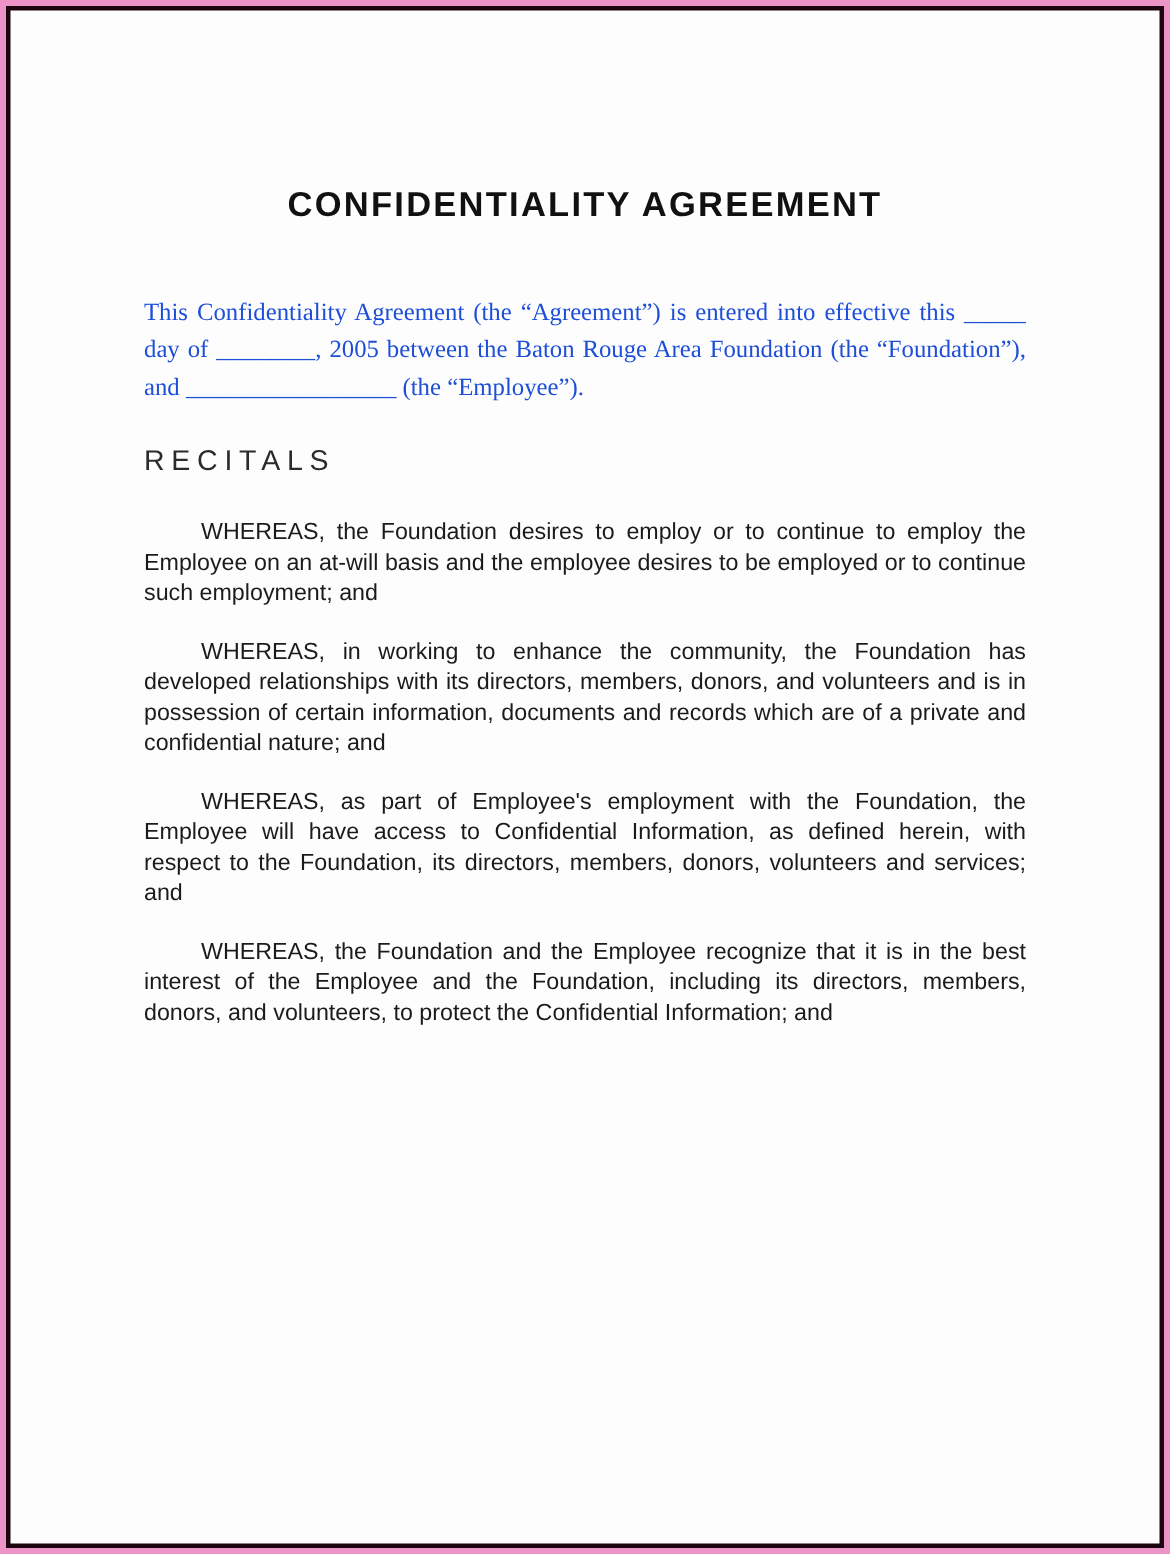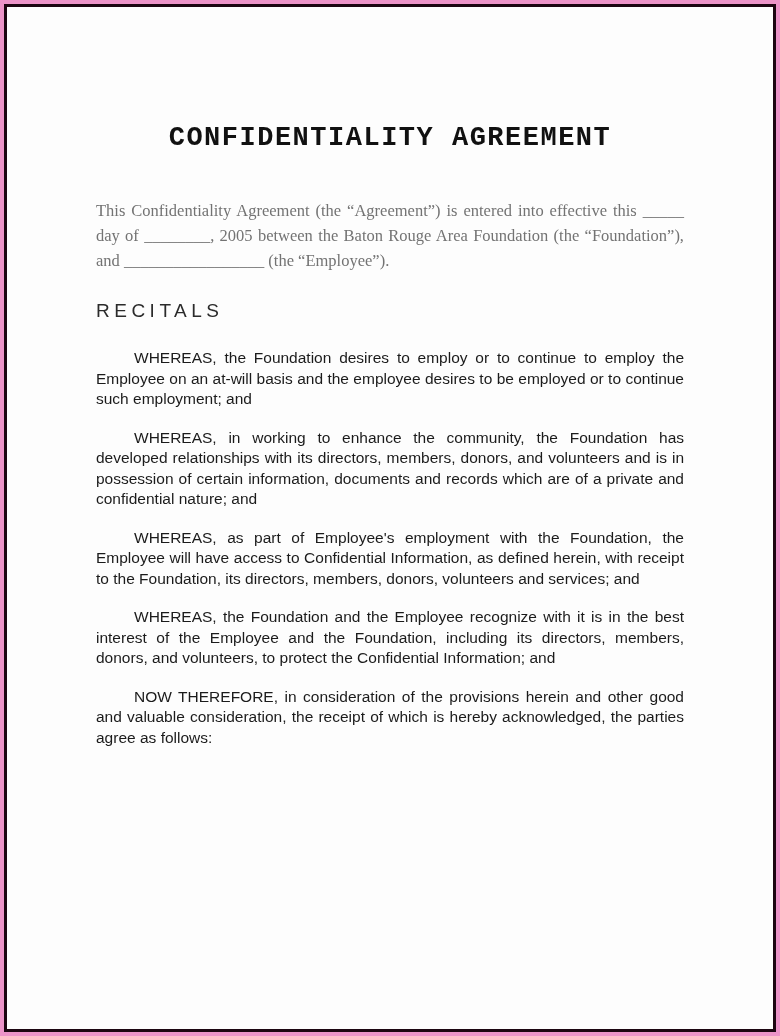--- a/index.html
+++ b/index.html
@@ -24,33 +24,33 @@
     box-sizing: border-box;
   }
   .content {
     position: relative;
     padding: 0 89px;
     color: #1d1d1d;
   }
   .title {
     margin-top: 116px;
     text-align: center;
-    font-family: Liberation Mono, monospace;
+    font-family: Liberation Sans, sans-serif;
     font-weight: bold;
-    font-size: 27px;
+    font-size: 23px;
     letter-spacing: 1.5px;
     color: #111111;
   }
   .intro {
     margin-top: 45px;
     font-family: "Liberation Serif", "DejaVu Serif", serif;
     font-size: 16.5px;
     line-height: 25px;
     text-align: justify;
-    color: #737373;
+    color: #1d4ed8;
   }
   .recitals {
     margin-top: 27px;
     text-align: left;
     font-family: "Liberation Sans", sans-serif;
     font-weight: normal;
     font-size: 19px;
     letter-spacing: 4.5px;
     color: #2b2b2b;
   }
@@ -75,19 +75,18 @@
 
     <div class="title">CONFIDENTIALITY AGREEMENT</div>
 
     <p class="intro">This Confidentiality Agreement (the “Agreement”)  is entered into effective this _____ day of ________, 2005 between the Baton Rouge Area Foundation (the “Foundation”), and _________________ (the “Employee”).</p>
 
     <div class="recitals">RECITALS</div>
 
     <div class="body-paragraphs">
       <p class="para">WHEREAS, the Foundation desires to employ or to continue to employ the Employee on an at-will basis and the employee desires to be employed or to continue such employment; and</p>
       <p class="para">WHEREAS, in working to enhance the community, the Foundation has developed relationships with its directors, members, donors, and volunteers and is in possession of certain information, documents and records which are of a private and confidential nature; and</p>
-      <p class="para">WHEREAS, as part of Employee's  employment with the Foundation, the Employee will have access to Confidential Information, as defined herein, with receipt to the Foundation, its directors, members, donors, volunteers and services; and</p>
-      <p class="para">WHEREAS, the Foundation and the Employee recognize with it is in the best interest of the Employee and the Foundation, including its directors, members, donors, and volunteers, to protect the Confidential Information; and</p>
-      <p class="para">NOW THEREFORE, in consideration of the provisions herein and other good and valuable consideration, the receipt of which is hereby acknowledged, the parties agree as follows:</p>
+      <p class="para">WHEREAS, as part of Employee's  employment with the Foundation, the Employee will have access to Confidential Information, as defined herein, with respect to the Foundation, its directors, members, donors, volunteers and services; and</p>
+      <p class="para">WHEREAS, the Foundation and the Employee recognize that it is in the best interest of the Employee and the Foundation, including its directors, members, donors, and volunteers, to protect the Confidential Information; and</p>
     </div>
 
   </div>
 </div>
 
 </body></html>

